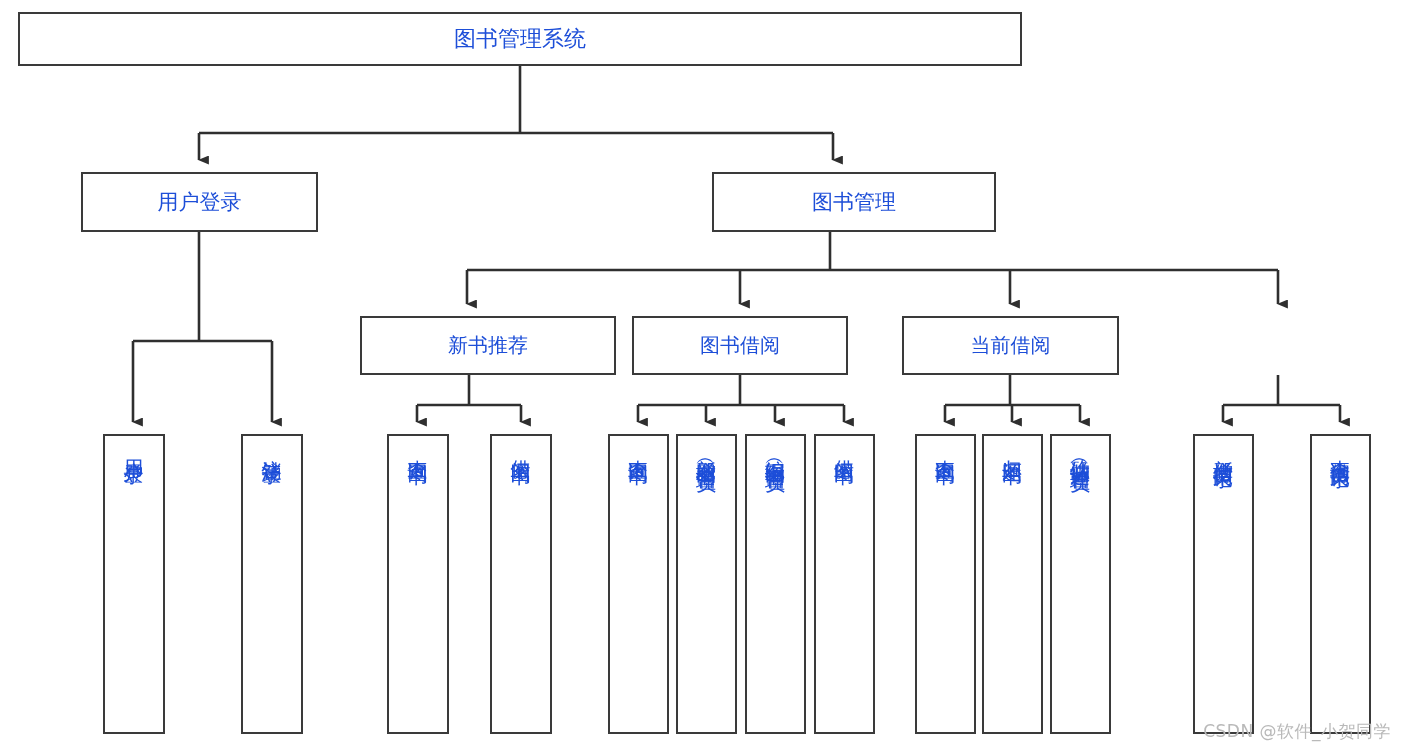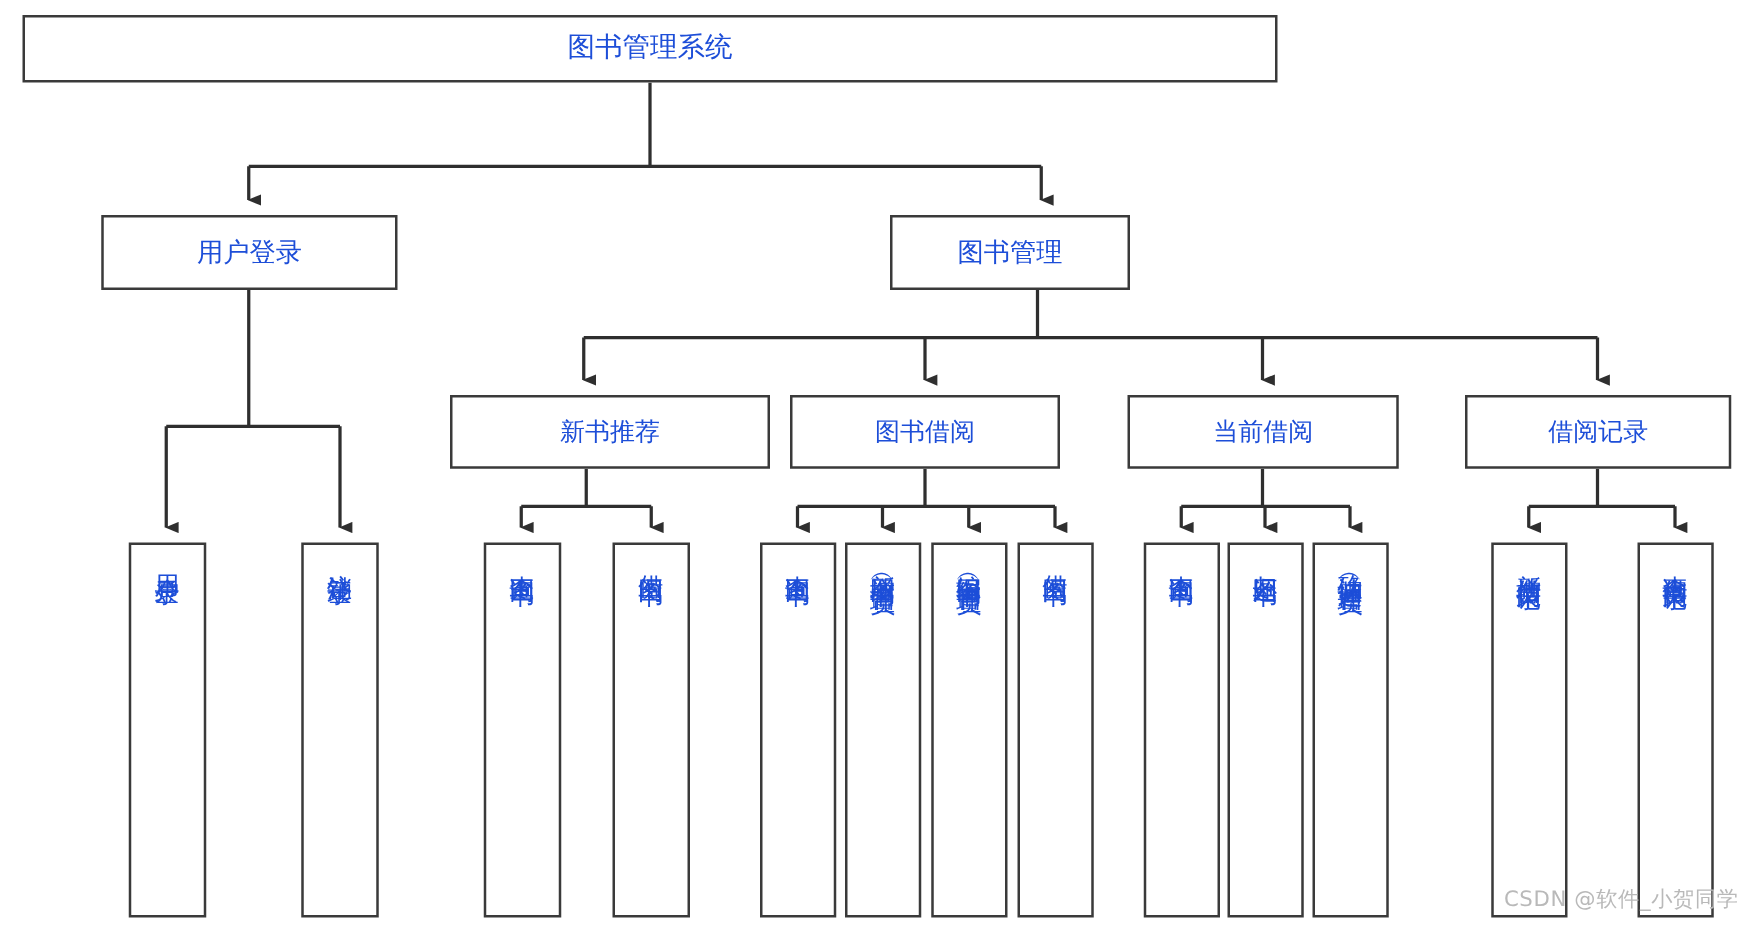--- a/index.html
+++ b/index.html
@@ -59,21 +59,21 @@
     writing-mode: vertical-rl;
     text-orientation: upright;
     letter-spacing: 2px;
     line-height: 1;
     white-space: nowrap;
   }
   .watermark {
     position: absolute;
     z-index: 3;
     right: 14px;
-    bottom: 16px;
+    bottom: 4px;
     font-size: 17px;
     color: #b9b9b9;
     letter-spacing: 0.5px;
     white-space: nowrap;
     pointer-events: none;
   }
 </style>
 </head>
 <body>
 
@@ -130,36 +130,33 @@
     </g>
   </svg>
 
   <div class="node level-root" style="left:18px; top:12px; width:1004px; height:54px;">
     <span>图书管理系统</span>
   </div>
 
   <div class="node level-2" style="left:81px; top:172px; width:237px; height:60px;">
     <span>用户登录</span>
   </div>
-  <div class="node level-2" style="left:712px; top:172px; width:192px; height:60px;">
+  <div class="node level-2" style="left:712px; top:172px; width:284px; height:60px;">
     <span>图书管理</span>
   </div>
 
   <div class="node level-3" style="left:360px; top:316px; width:256px; height:59px;">
     <span>新书推荐</span>
   </div>
   <div class="node level-3" style="left:632px; top:316px; width:216px; height:59px;">
     <span>图书借阅</span>
   </div>
   <div class="node level-3" style="left:902px; top:316px; width:217px; height:59px;">
     <span>当前借阅</span>
   </div>
-  <div class="node level-3" style="left:1172px; top:316px; width:213px; height:59px;">
-    <span>借阅记录</span>
-  </div>
 
   <div class="node leaf" style="left:103px; top:434px; width:62px; height:300px;">
     <span class="vtext">用户登录</span>
   </div>
   <div class="node leaf" style="left:241px; top:434px; width:62px; height:300px;">
     <span class="vtext">注销登录</span>
   </div>
 
   <div class="node leaf" style="left:387px; top:434px; width:62px; height:300px;">
     <span class="vtext">查询图书</span>

